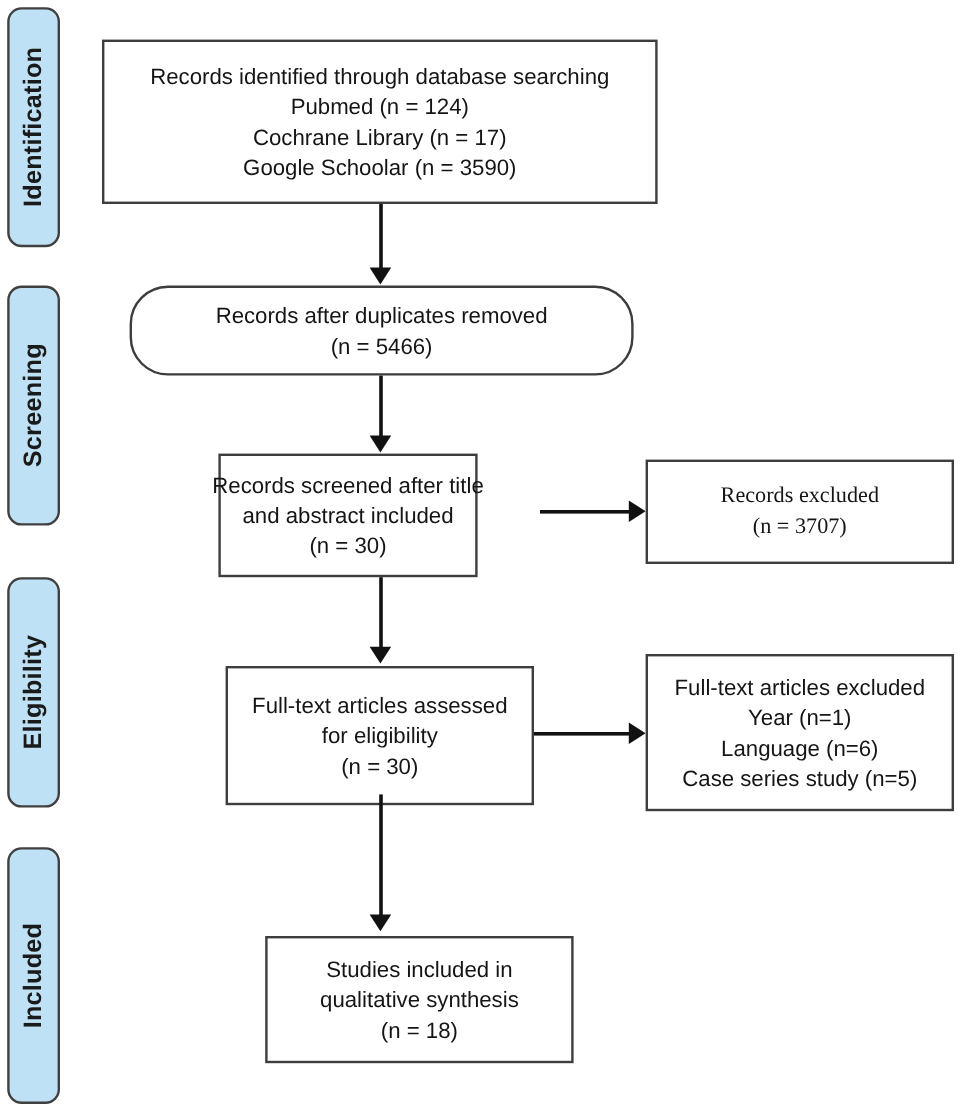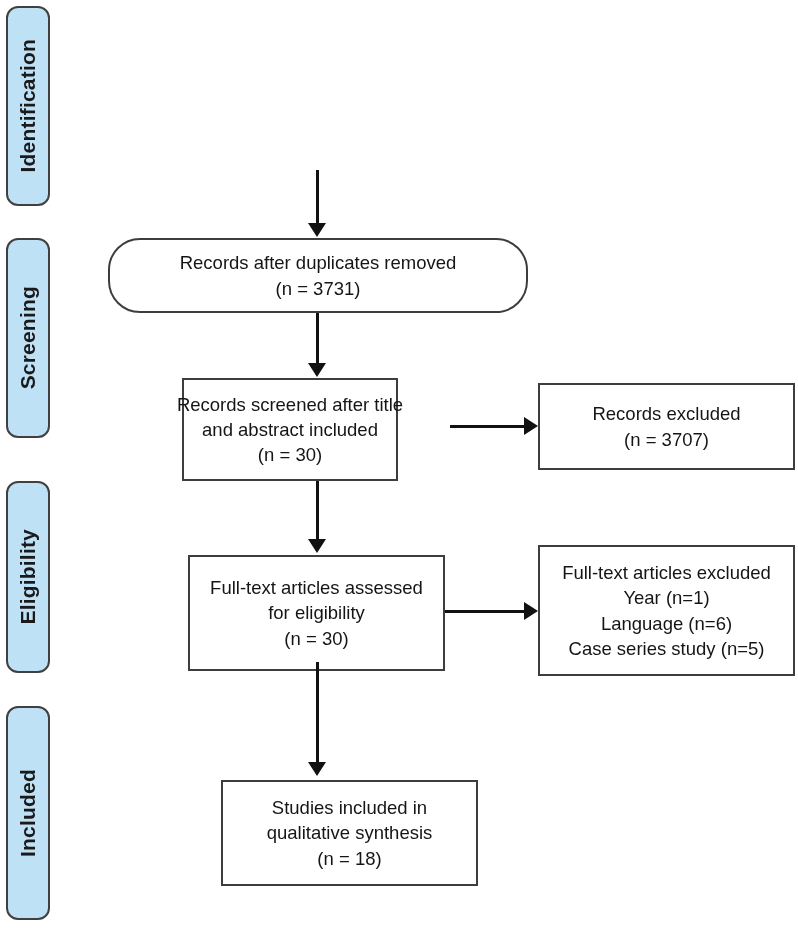--- a/index.html
+++ b/index.html
@@ -100,42 +100,48 @@
   </div>
 
   <div class="stage-tab" style="left:6px; top:481px; width:44px; height:192px;">
     <span class="stage-tab-label">Eligibility</span>
   </div>
 
   <div class="stage-tab" style="left:6px; top:706px; width:44px; height:214px;">
     <span class="stage-tab-label">Included</span>
   </div>
 
+  <div class="flow-box" style="left:85px; top:33px; width:463px; height:137px;">
+    <div class="flow-box-line">Records identified through database searching</div>
+    <div class="flow-box-line">Pubmed (n = 124)</div>
+    <div class="flow-box-line">Cochrane Library (n = 17)</div>
+    <div class="flow-box-line">Google Schoolar (n = 3590)</div>
+  </div>
 
   <div class="conn-vert" style="left:316px; top:170px; height:55px;"></div>
   <div class="arrow-down" style="left:308px; top:223px;"></div>
 
   <div class="flow-box" style="left:108px; top:238px; width:420px; height:75px;border-radius:32px;">
     <div class="flow-box-line">Records after duplicates removed</div>
-    <div class="flow-box-line">(n = 3731)</div>
+    <div class="flow-box-line">(n = 5466)</div>
   </div>
 
   <div class="conn-vert" style="left:316px; top:313px; height:52px;"></div>
   <div class="arrow-down" style="left:308px; top:363px;"></div>
 
   <div class="flow-box" style="left:182px; top:378px; width:216px; height:103px;">
     <div class="flow-box-line">Records screened after title</div>
     <div class="flow-box-line">and abstract included</div>
     <div class="flow-box-line">(n = 30)</div>
   </div>
 
   <div class="conn-horz" style="left:450px; top:425px; width:76px;"></div>
   <div class="arrow-right" style="left:524px; top:417px;"></div>
 
-  <div class="flow-box" style="left:538px; top:383px; width:257px; height:87px;">
+  <div class="flow-box" style="left:538px; top:383px; width:257px; height:87px;font-family:Liberation Serif, serif;">
     <div class="flow-box-line">Records excluded</div>
     <div class="flow-box-line">(n = 3707)</div>
   </div>
 
   <div class="conn-vert" style="left:316px; top:481px; height:60px;"></div>
   <div class="arrow-down" style="left:308px; top:539px;"></div>
 
   <div class="flow-box" style="left:188px; top:555px; width:257px; height:116px;">
     <div class="flow-box-line">Full-text articles assessed</div>
     <div class="flow-box-line">for eligibility</div>

